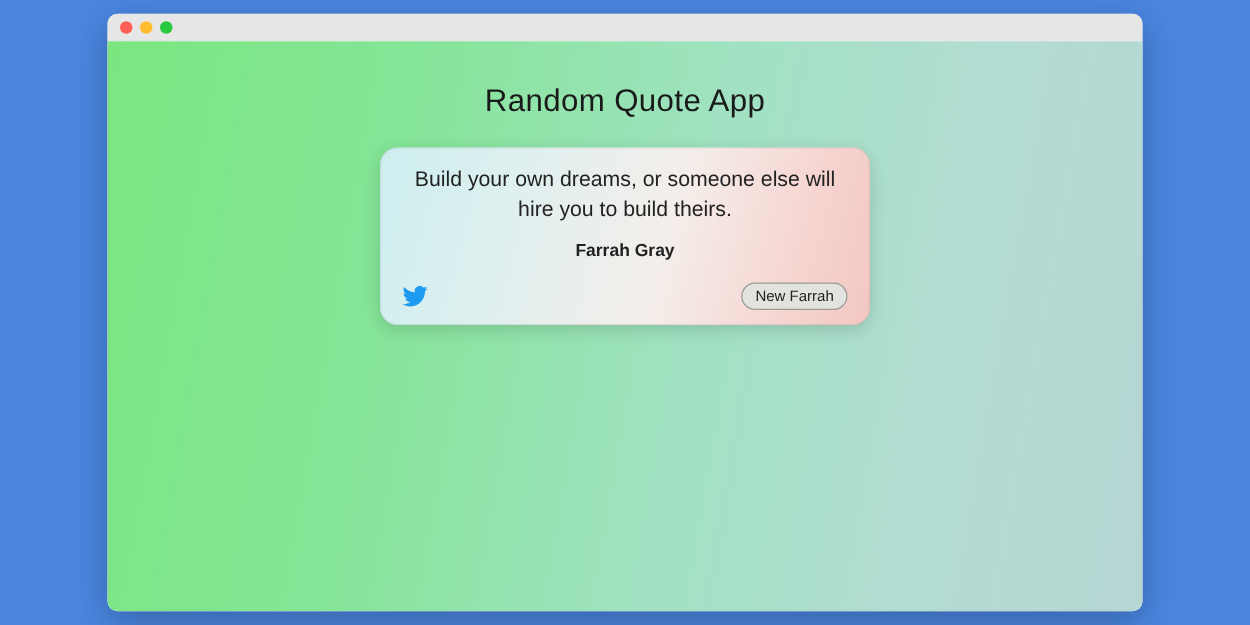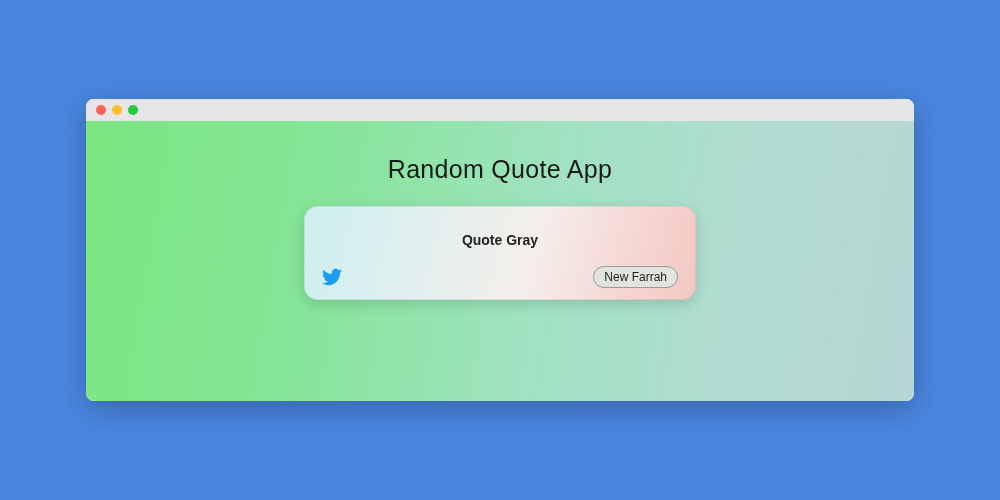--- a/index.html
+++ b/index.html
@@ -14,21 +14,21 @@
       background: #4a86e0;
       display: flex;
       align-items: center;
       justify-content: center;
       font-family: -apple-system, BlinkMacSystemFont, "Segoe UI", Helvetica, Arial, sans-serif;
       overflow: hidden;
     }
 
     .window {
       width: 828px;
-      height: 302px;
+      height: 478px;
       background: #fff;
       border-radius: 8px;
       overflow: hidden;
       box-shadow: 0 8px 30px rgba(0,0,0,0.25);
       display: flex;
       flex-direction: column;
     }
 
     .titlebar {
       height: 22px;
@@ -132,21 +132,22 @@
   <div class="titlebar">
     <div class="traffic-light tl-red"></div>
     <div class="traffic-light tl-yellow"></div>
     <div class="traffic-light tl-green"></div>
   </div>
 
   <div class="content">
     <h1 class="page-title">Random Quote App</h1>
 
     <div class="quote-card">
-      <div class="quote-author">Quote Gray</div>
+      <div class="quote-text">Build your own dreams, or someone else will hire you to build theirs.</div>
+      <div class="quote-author">Farrah Gray</div>
 
       <div class="card-footer">
         <a class="twitter-icon">
           <svg viewBox="0 0 24 24">
               <path d="M23.954 4.569c-.885.389-1.83.654-2.825.775 1.014-.611 1.794-1.574 2.163-2.723-.951.555-2.005.959-3.127 1.184-.896-.959-2.173-1.559-3.591-1.559-2.717 0-4.92 2.203-4.92 4.917 0 .39.045.765.127 1.124C7.691 8.094 4.066 6.13 1.64 3.161c-.427.722-.666 1.561-.666 2.475 0 1.71.87 3.213 2.188 4.096-.807-.026-1.566-.248-2.228-.616v.061c0 2.385 1.693 4.374 3.946 4.827-.413.111-.849.171-1.296.171-.314 0-.615-.03-.916-.086.631 1.953 2.445 3.377 4.604 3.417-1.68 1.319-3.809 2.105-6.102 2.105-.39 0-.779-.023-1.17-.067 2.189 1.394 4.768 2.209 7.557 2.209 9.054 0 13.999-7.496 13.999-13.986 0-.209 0-.42-.015-.63.961-.689 1.8-1.56 2.46-2.548l-.047-.02z"></path>
             </svg>
         </a>
         <button class="new-quote-btn">New Farrah</button>
       </div>
     </div>

